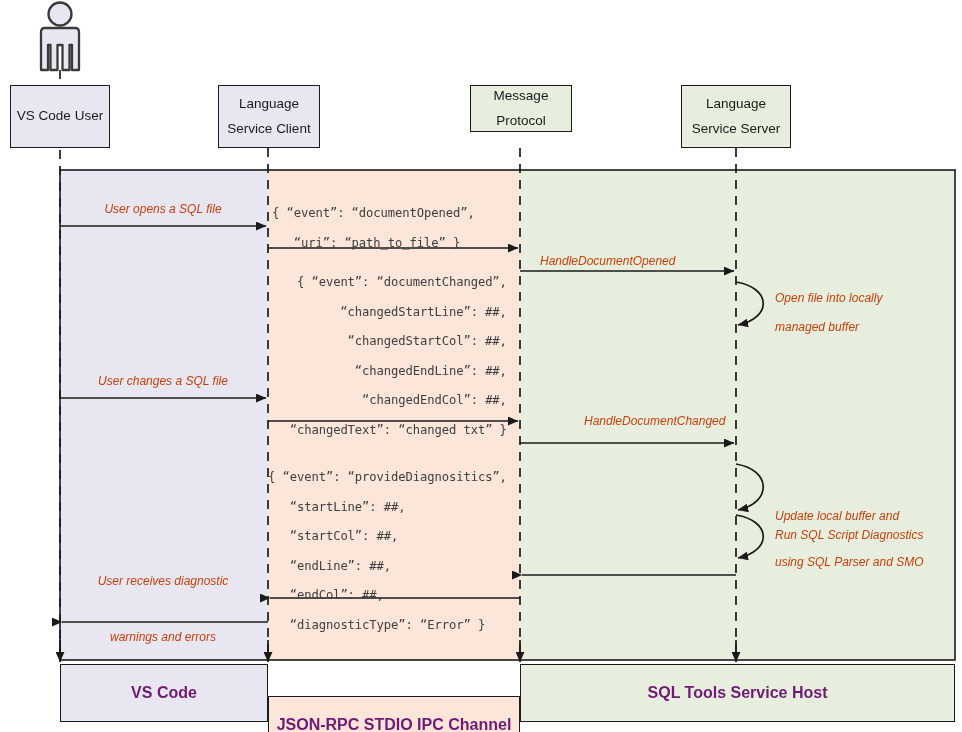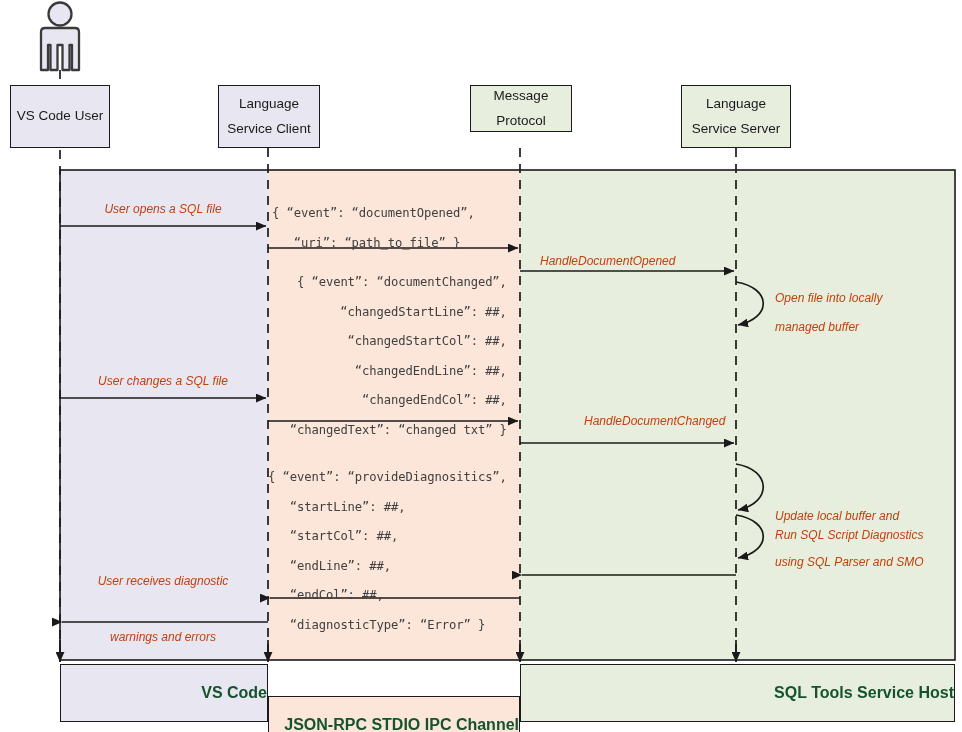--- a/index.html
+++ b/index.html
@@ -40,24 +40,24 @@
   }
   .pbox.lav { background: #e8e6f0; }
   .pbox.grn { background: #e8eede; }
   
   .fbox {
     position: absolute;
     box-sizing: border-box;
     border: 1.6px solid #1a1a1a;
     display: flex;
     align-items: center;
-    justify-content: flex-end;
+    justify-content: center;
     font-size: 16px;
     font-weight: bold;
-    color: #14532d;
+    color: #701a75;
   }
   .fbox.lav { background: #e8e6f0; }
   .fbox.pch { background: #fbe6d9; }
   .fbox.grn { background: #e8eede; }
   
   .lbl {
     position: absolute;
     font-style: italic;
     font-size: 12px;
     color: #c2410c;

